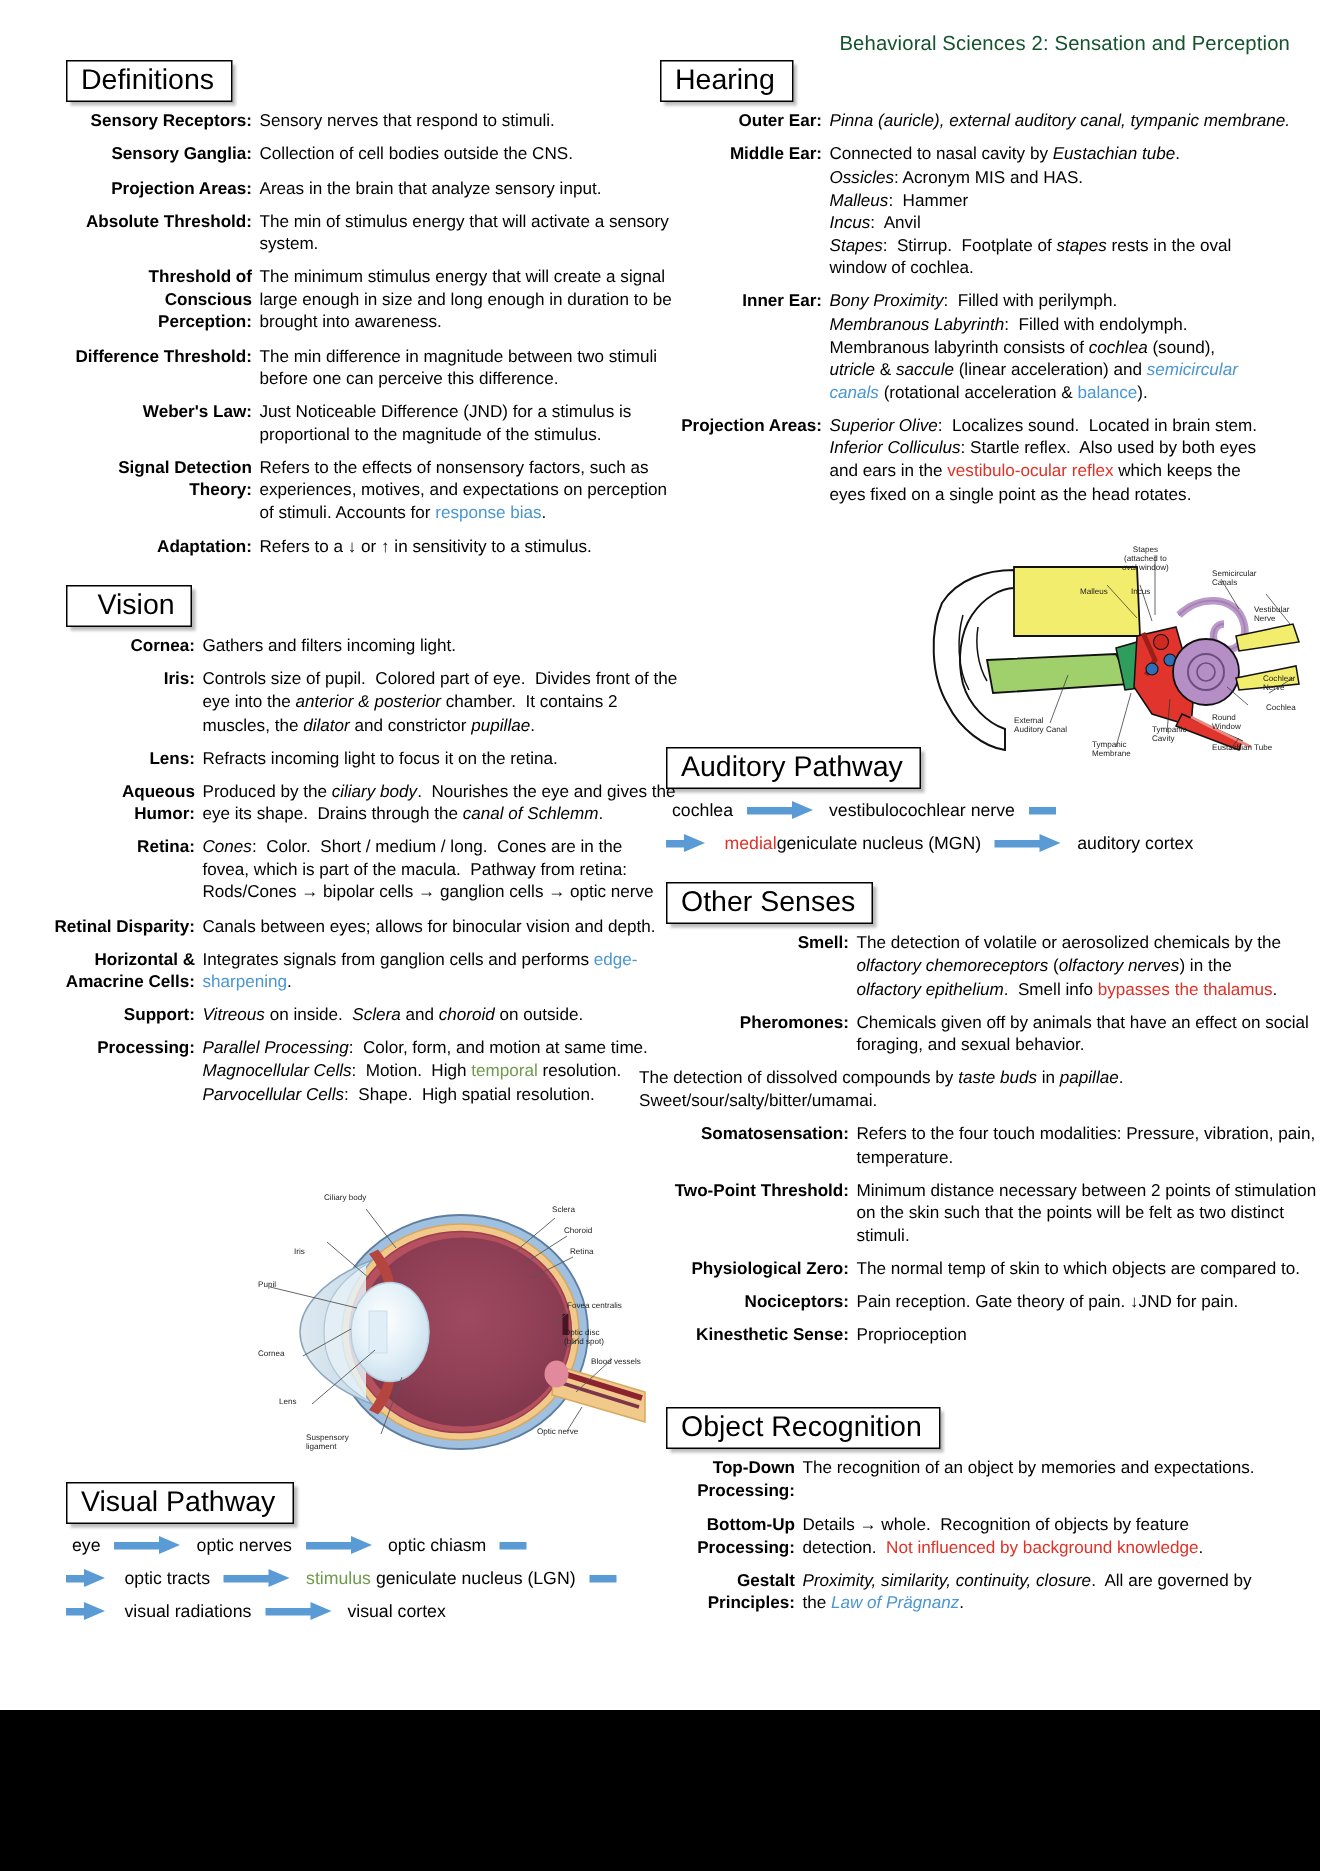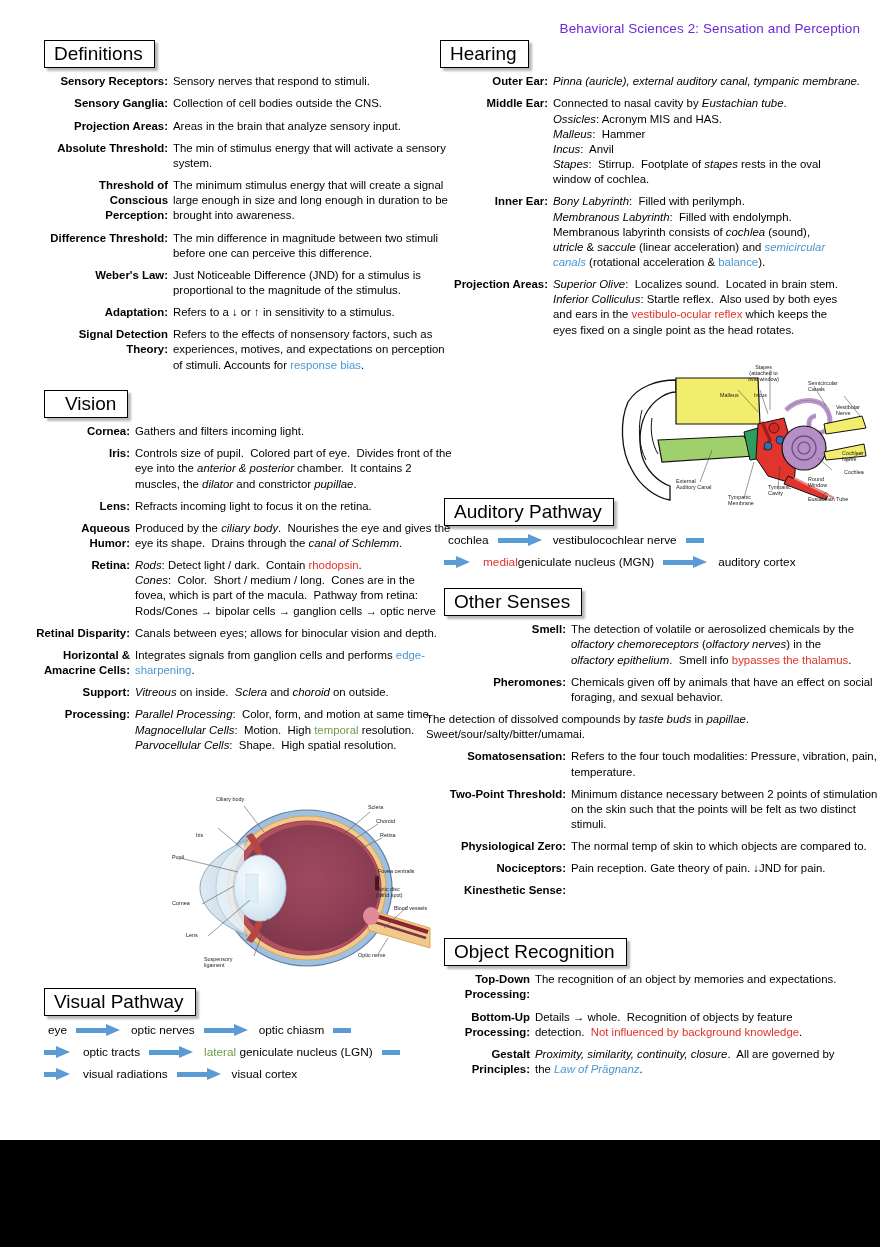--- a/index.html
+++ b/index.html
@@ -29,21 +29,21 @@
     height: 107px;
     background: #000000;
   }
 
   
   .doc-title {
     position: absolute;
     right: 20px;
     top: 21px;
     font-size: 13.5px;
-    color: #6d28d9;
+    color: #14532d;
     letter-spacing: .1px;
     white-space: nowrap;
   }
 
   
   .sec-box {
     display: inline-block;
     border: 1.6px solid #000;
     background: #fff;
     padding: 2px 11px 3px 9px;
@@ -197,29 +197,29 @@
         <div class="term">Difference Threshold:</div>
         <div class="desc">The min difference in magnitude between two stimuli before one can perceive this difference.</div>
       </div>
 
       <div class="row">
         <div class="term">Weber's Law:</div>
         <div class="desc">Just Noticeable Difference (JND) for a stimulus is proportional to the magnitude of the stimulus.</div>
       </div>
 
       <div class="row">
-        <div class="term">Adaptation:</div>
-        <div class="desc">Refers to a ↓ or ↑ in sensitivity to a stimulus.</div>
-      </div>
-
-      <div class="row">
         <div class="term">Signal Detection
 Theory:</div>
         <div class="desc"><span>Refers to the effects of nonsensory factors, such as experiences, motives, and expectations on perception of stimuli.  Accounts for </span><span class="blue">response bias</span><span>.</span></div>
       </div>
+
+      <div class="row">
+        <div class="term">Adaptation:</div>
+        <div class="desc">Refers to a ↓ or ↑ in sensitivity to a stimulus.</div>
+      </div>
     </div>
 
     
     <div class="sec-box" style="margin-top:10px;padding-left:20px;">
       <span>Vision</span>
     </div>
 
     <div class="defs c-vision">
 
       <div class="row">
@@ -239,21 +239,20 @@
 
       <div class="row">
         <div class="term">Aqueous
 Humor:</div>
         <div class="desc">Produced by the <span class="ital">ciliary body</span>.&nbsp; Nourishes the eye and gives the eye its shape.&nbsp; Drains through the <span class="ital">canal of Schlemm</span>.</div>
       </div>
 
       <div class="row">
         <div class="term">Retina:</div>
         <div class="desc">
-          <span class="nowrapline"><span class="ital">Rods</span>: Detect light / dark.&nbsp; Contain <span class="red">rhodopsin</span>.</span>
           <span class="nowrapline"><span class="ital">Cones</span>:&nbsp; Color.&nbsp; Short / medium / long.&nbsp; Cones are in the</span>
           <span class="nowrapline">fovea, which is part of the macula.&nbsp; Pathway from retina:</span>
           <span class="nowrapline">Rods/Cones → bipolar cells → ganglion cells → optic nerve</span>
         </div>
       </div>
 
       <div class="row" style="margin-left:-38px;">
         <div class="term" style="width:124px;">Retinal Disparity:</div>
         <div class="desc">Canals between eyes; allows for binocular vision and depth.</div>
       </div>
@@ -362,21 +361,21 @@
         <span class="arrow"></span>
         <span class="node">optic nerves</span>
         <span class="arrow"></span>
         <span class="node">optic chiasm</span>
         <span class="arrow stub"></span>
       </div>
       <div class="path-line">
         <span class="arrow head-only"></span>
         <span class="node">optic tracts</span>
         <span class="arrow"></span>
-        <span class="node"><span class="green">lateral</span> <span>geniculate nucleus (LGN)</span></span>
+        <span class="node"><span class="green">stimulus</span> <span>geniculate nucleus (LGN)</span></span>
         <span class="arrow stub"></span>
       </div>
       <div class="path-line">
         <span class="arrow head-only"></span>
         <span class="node">visual radiations</span>
         <span class="arrow"></span>
         <span class="node">visual cortex</span>
       </div>
     </div>
   </div>
@@ -402,21 +401,21 @@
           <span class="nowrapline"><span class="ital">Malleus</span>:&nbsp; Hammer</span>
           <span class="nowrapline"><span class="ital">Incus</span>:&nbsp; Anvil</span>
           <span class="nowrapline"><span class="ital">Stapes</span>:&nbsp; Stirrup.&nbsp; Footplate of <span class="ital">stapes</span> rests in the oval</span>
           <span class="nowrapline">window of cochlea.</span>
         </div>
       </div>
 
       <div class="row">
         <div class="term">Inner Ear:</div>
         <div class="desc">
-          <span class="nowrapline"><span class="ital">Bony Labyrinth</span>:&nbsp; Filled with perilymph.</span>
+          <span class="nowrapline"><span class="ital">Bony Proximity</span>:&nbsp; Filled with perilymph.</span>
           <span class="nowrapline"><span class="ital">Membranous Labyrinth</span>:&nbsp; Filled with endolymph.</span>
           <span class="nowrapline">Membranous labyrinth consists of <span class="ital">cochlea</span> (sound),</span>
           <span class="nowrapline"><span class="ital">utricle</span> &amp; <span class="ital">saccule</span> (linear acceleration) and <span class="blue ital">semicircular</span></span>
           <span class="nowrapline"><span class="blue ital">canals</span> (rotational acceleration &amp; <span class="blue">balance</span>).</span>
         </div>
       </div>
 
       <div class="row" style="margin-left:-16px;">
         <div class="term" style="width:124px;">Projection Areas:</div>
         <div class="desc">
@@ -557,20 +556,21 @@
         <div class="desc">The normal temp of skin to which objects are compared to.</div>
       </div>
 
       <div class="row" style="margin-left:-20px;">
         <div class="term" style="width:160px;">Nociceptors:</div>
         <div class="desc">Pain reception.  Gate theory of pain.  ↓JND for pain.</div>
       </div>
 
       <div class="row" style="margin-left:-20px;">
         <div class="term" style="width:160px;">Kinesthetic Sense:</div>
+        <div class="desc">Proprioception</div>
       </div>
     </div>
   </div>
 
   <div style="position:absolute;left:444px;top:938px;width:436px;">
     <div class="sec-box">
       <span>Object Recognition</span>
     </div>
     <div class="defs c-object">
 

